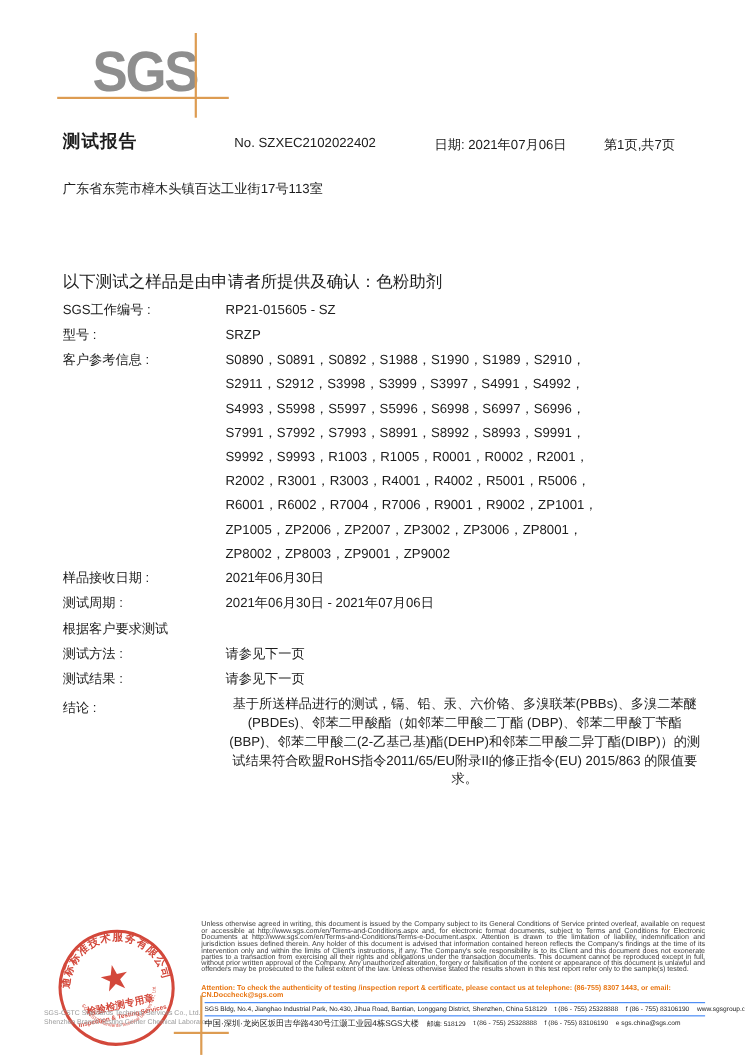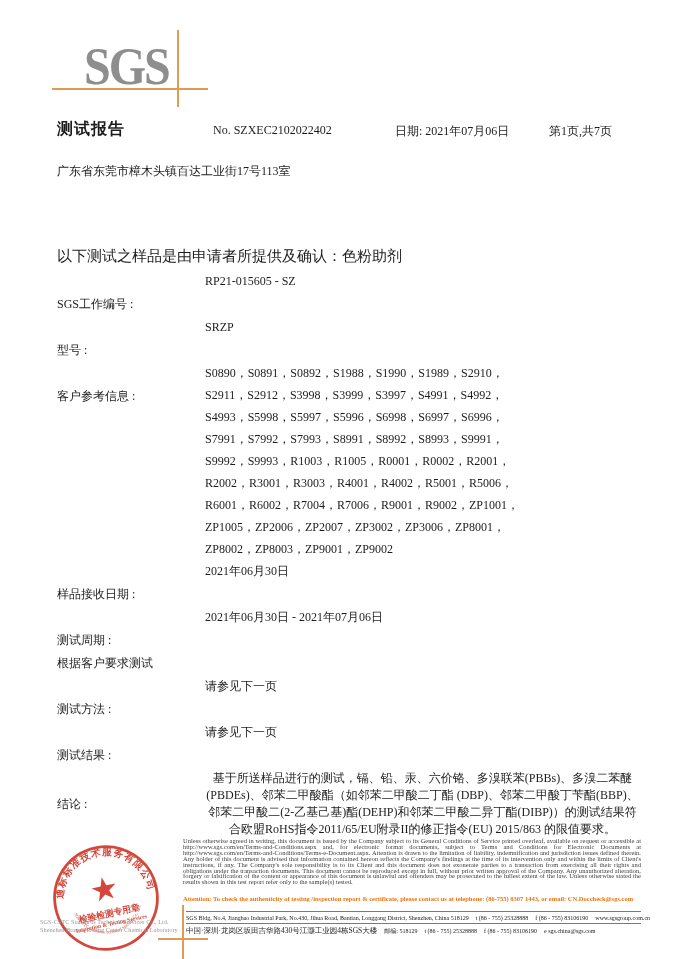--- a/index.html
+++ b/index.html
@@ -1,39 +1,39 @@
 <!DOCTYPE html>
 <html><head>
 <meta charset="utf-8">
 <style>
   html,body{margin:0;padding:0;background:#ffffff;}
   .page{
     position:relative;width:677px;height:959px;margin:0 auto;background:#fff;
-    font-family:Liberation Serif, serif;color:#1c1c1c;overflow:hidden;
+    font-family:Liberation Sans, sans-serif;color:#1c1c1c;overflow:hidden;
   }
   
   .logo{
     position:absolute;left:84px;top:36px;font-size:48px;font-weight:bold;
     color:#8e8e8e;letter-spacing:-2px;transform:scaleY(1.08);transform-origin:left top;
   }
   .mark-h-top{position:absolute;left:52px;top:88px;width:156px;height:2px;background:#dd9c52;}
   .mark-v-top{position:absolute;left:177px;top:30px;width:2px;height:77px;background:#dd9c52;}
   .title-row{position:absolute;left:57px;top:121px;width:585px;height:22px;font-size:12px;}
   .report-title{position:absolute;left:0;top:-2px;font-size:16px;font-weight:bold;letter-spacing:1px;}
   .report-no{position:absolute;left:156px;top:2px;text-align:center;}
   .report-date{position:absolute;left:338px;top:2px;}
   .report-page{position:absolute;left:492px;top:2px;}
   
   .applicant{position:absolute;left:57px;top:160px;font-size:12px;line-height:23px;}
   
   .sample-statement{position:absolute;left:57px;top:247px;font-size:15px;}
   
   .fields{position:absolute;left:57px;top:270px;width:583px;}
   .row{display:flex;font-size:12px;line-height:23px;align-items:flex-start;}
-  .lbl{width:148px;flex:none;margin-top:23px;}
+  .lbl{width:148px;flex:none;}
   .val{flex:1;}
   .ref-line{line-height:22px;}
   .conclusion .val{line-height:17px;text-align:center;padding-top:3px;}
   .conclusion .lbl{padding-top:3px;}
   
   .disclaimer{
     position:absolute;left:183px;top:838px;width:458px;font-size:6.5px;line-height:5.9px;
     color:#3c3c3c;text-align:justify;letter-spacing:0;
   }
   .attention{

